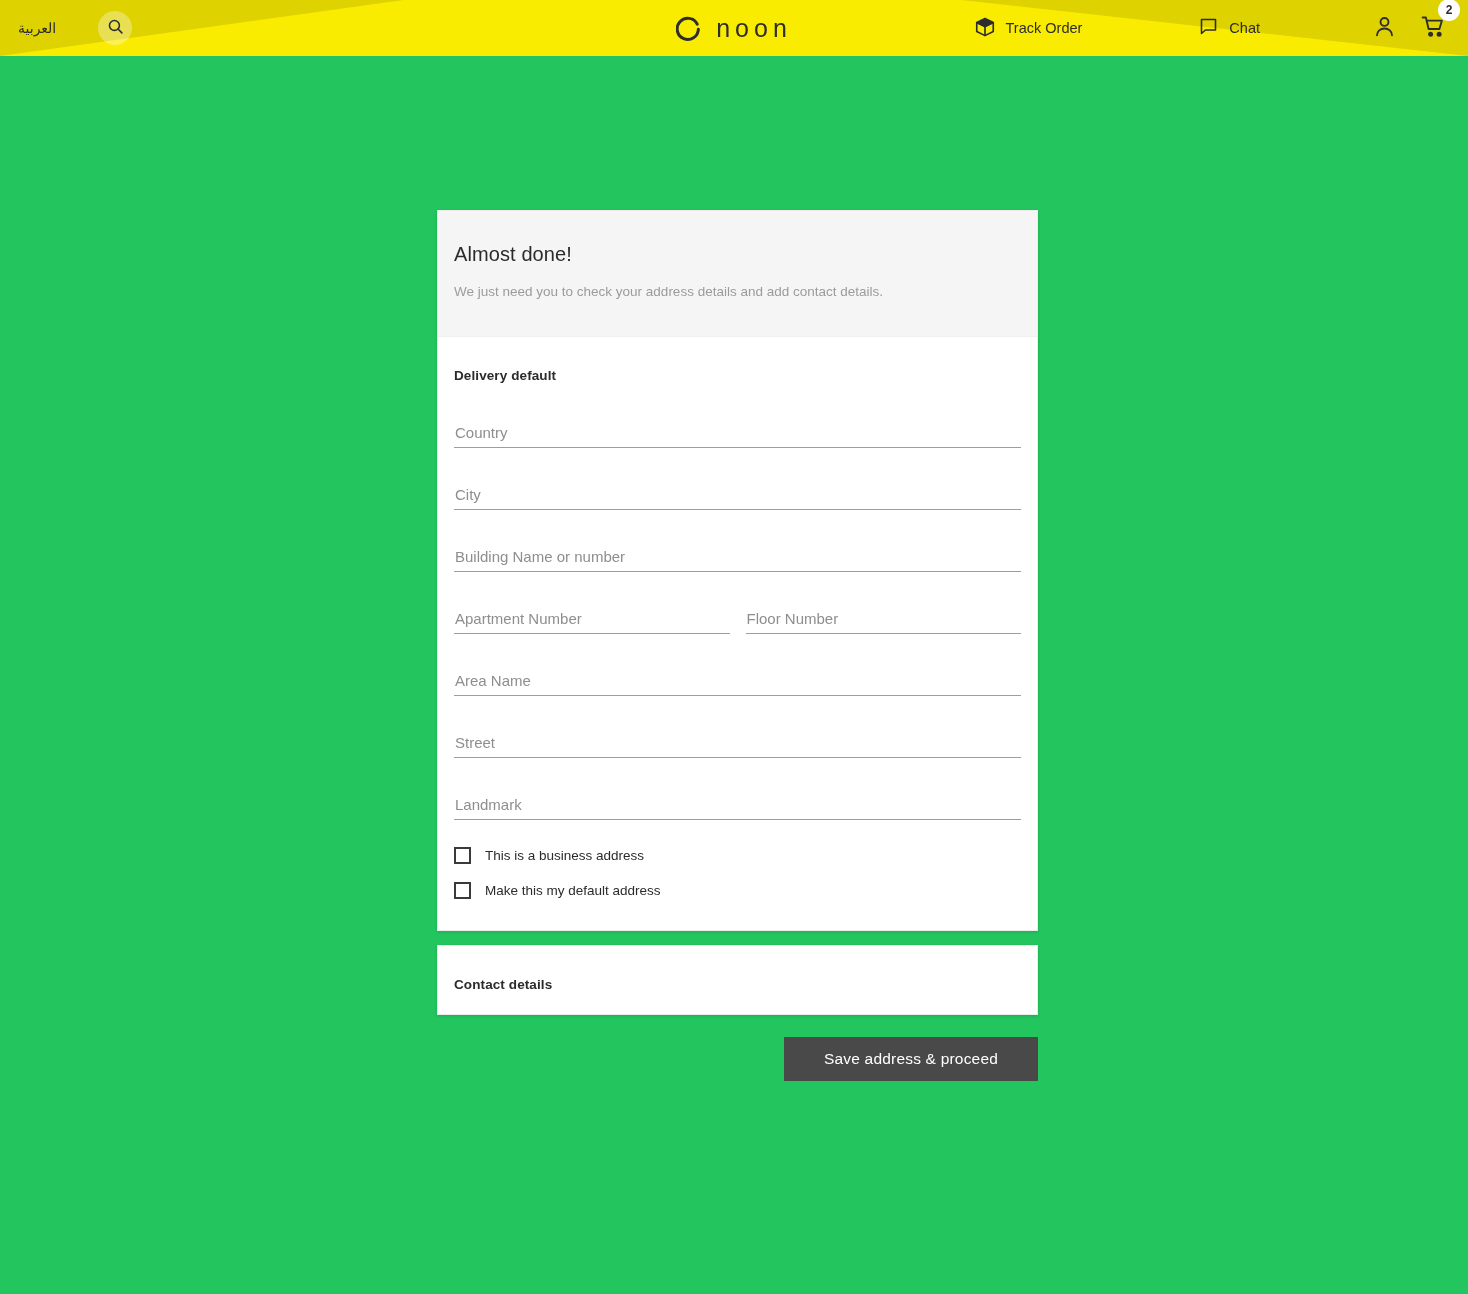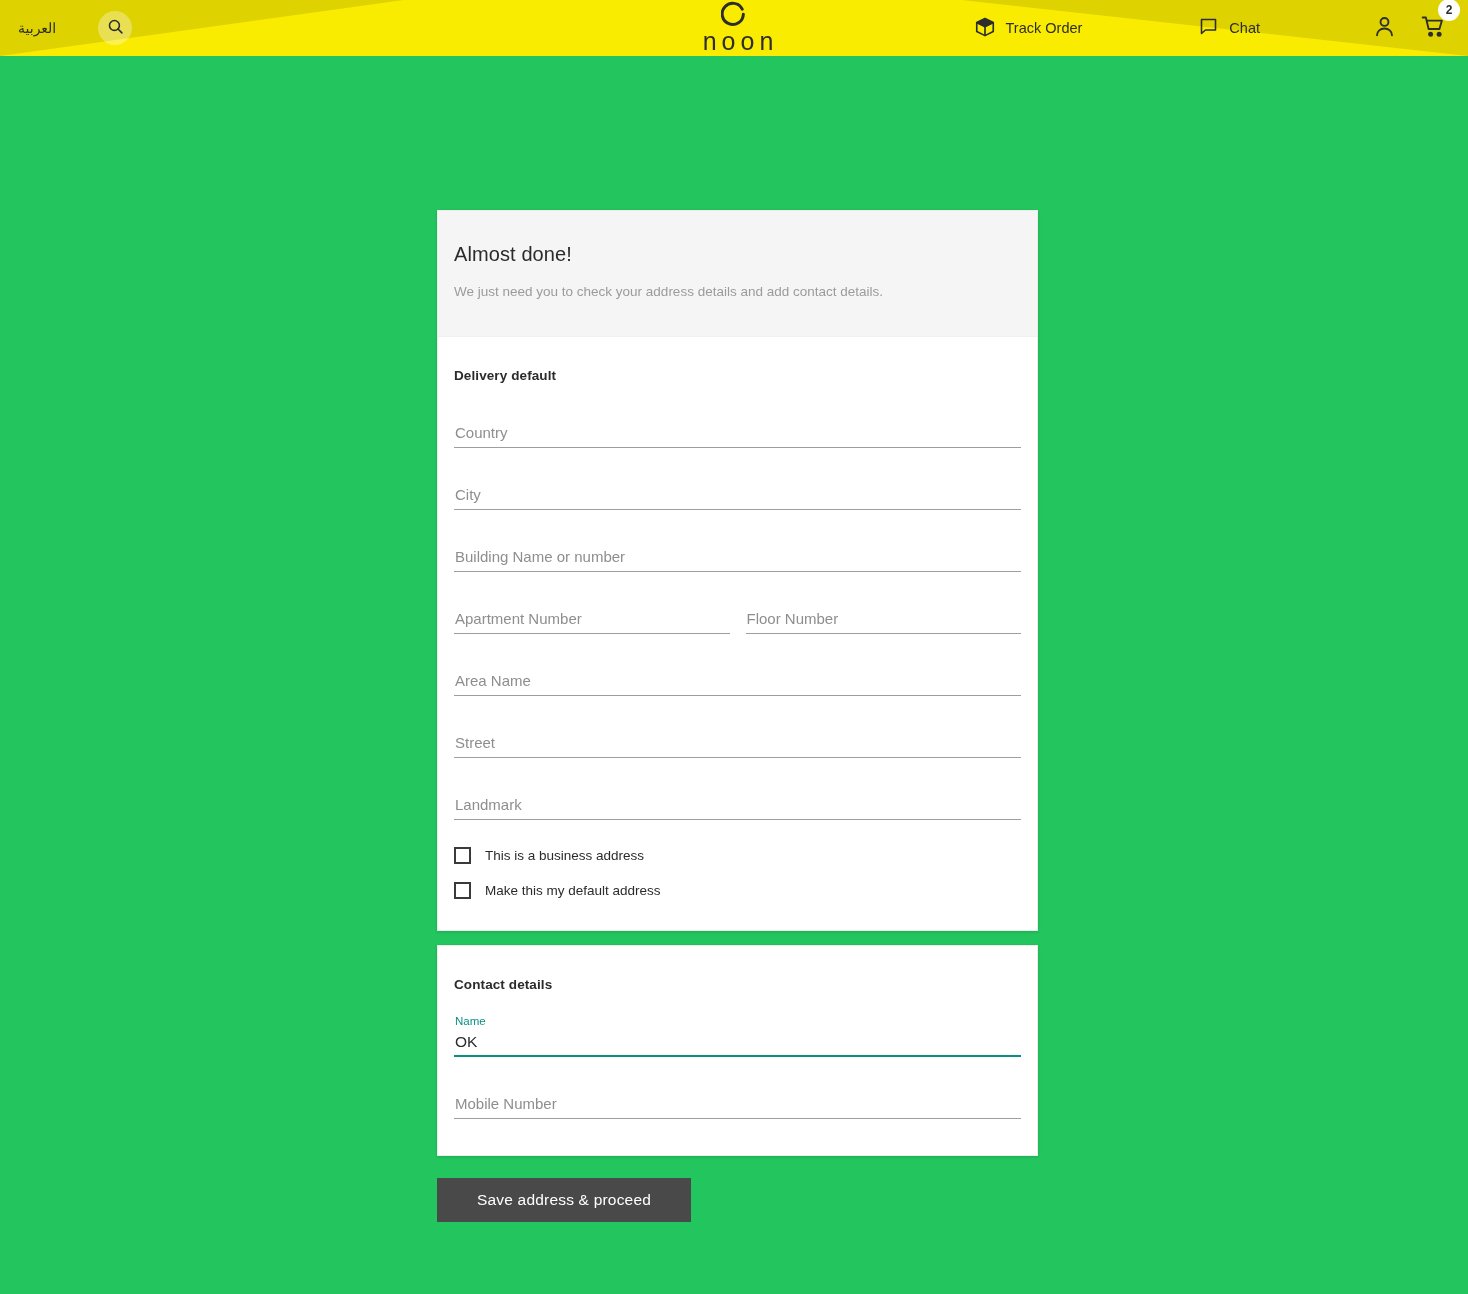--- a/index.html
+++ b/index.html
@@ -209,20 +209,21 @@
     font-size: 13.5px;
     color: #2b2b2b;
     line-height: 1;
   }
 
   .card-gap { height: 14px; }
 
   .actions {
     margin-top: 22px;
     display: flex;
+    justify-content: flex-end;
   }
   .primary-btn {
     background: #494949;
     color: #ffffff;
     border: none;
     font-family: "Liberation Sans", sans-serif;
     font-size: 15.5px;
     padding: 0 32px;
     height: 44px;
     min-width: 254px;
@@ -243,21 +244,21 @@
       <span>
         <svg width="17" height="17" viewBox="0 0 24 24" fill="none" stroke="#2d2d2d" stroke-width="2.2" stroke-linecap="round">
           <circle cx="10.5" cy="10.5" r="7"></circle>
           <line x1="15.6" y1="15.6" x2="21" y2="21"></line>
         </svg>
       </span>
     </button>
 
     <div class="header-spacer"></div>
 
-    <div style="position:absolute; left:0; right:0; top:0; bottom:0; display:flex; align-items:center; justify-content:center; pointer-events:none;flex-direction:column;">
+    <div style="position:absolute; left:0; right:0; top:0; bottom:0; display:flex; align-items:center; justify-content:center; pointer-events:none;">
       <svg width="27" height="27" viewBox="0 0 28 28" fill="none">
         <path d="M22 9.4 A11 11 0 1 0 23.2 14.8" stroke="#2d2d2d" stroke-width="3.1" stroke-linecap="round" fill="none"></path>
         <path d="M17.4 2.6 L20.6 5.4 L17.0 6.2 Z" fill="#2d2d2d"></path>
       </svg>
       <span style="margin-left:13px; font-size:25px; letter-spacing:5px; color:#2d2d2d; font-weight:500;">noon</span>
     </div>
 
     <a class="hdr-item hdr-track">
       <span>
         <svg width="22" height="22" viewBox="0 0 24 24" fill="none" stroke="#2d2d2d" stroke-width="1.8" stroke-linejoin="round">
@@ -373,34 +374,20 @@
         </div>
       </div>
     </div>
 
     <div class="card-gap"></div>
 
     <div class="card">
       <div class="card-body">
         <div class="section-title">Contact details</div>
 
-        <div class="fields">
-
-          <div class="field filled">
-            <span class="flabel">Name</span>
-            <span class="fval">OK</span>
-            <span class="line"></span>
-          </div>
-
-          <div class="field">
-            <span class="ph">Mobile Number</span>
-            <span class="line"></span>
-          </div>
-
-        </div>
       </div>
     </div>
 
     <div class="actions">
       <button class="primary-btn">Save address &amp; proceed</button>
     </div>
 
   </div>
 </div>
 

